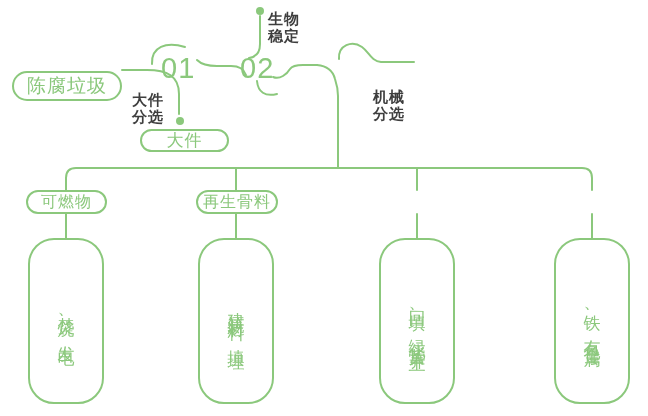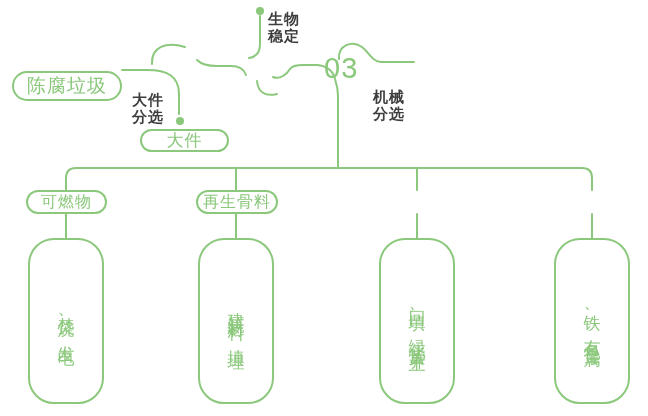--- a/index.html
+++ b/index.html
@@ -86,21 +86,22 @@
     <path d="M417,168 V190"></path>
 
     <path d="M66,214 V238"></path>
     <path d="M236,214 V238"></path>
     <path d="M417,214 V238"></path>
     <path d="M592,214 V238"></path>
   </svg>
 
   <div class="pill root">陈腐垃圾</div>
 
-  <div class="stage-num n3">03</div>
+  <div class="stage-num n1">01</div>
+  <div class="stage-num n2">02</div>
 
   <div class="proc-label p1">
     <div>大件</div>
     <div>分选</div>
   </div>
   <div class="proc-label p2">
     <div>生物</div>
     <div>稳定</div>
   </div>
   <div class="proc-label p3">

